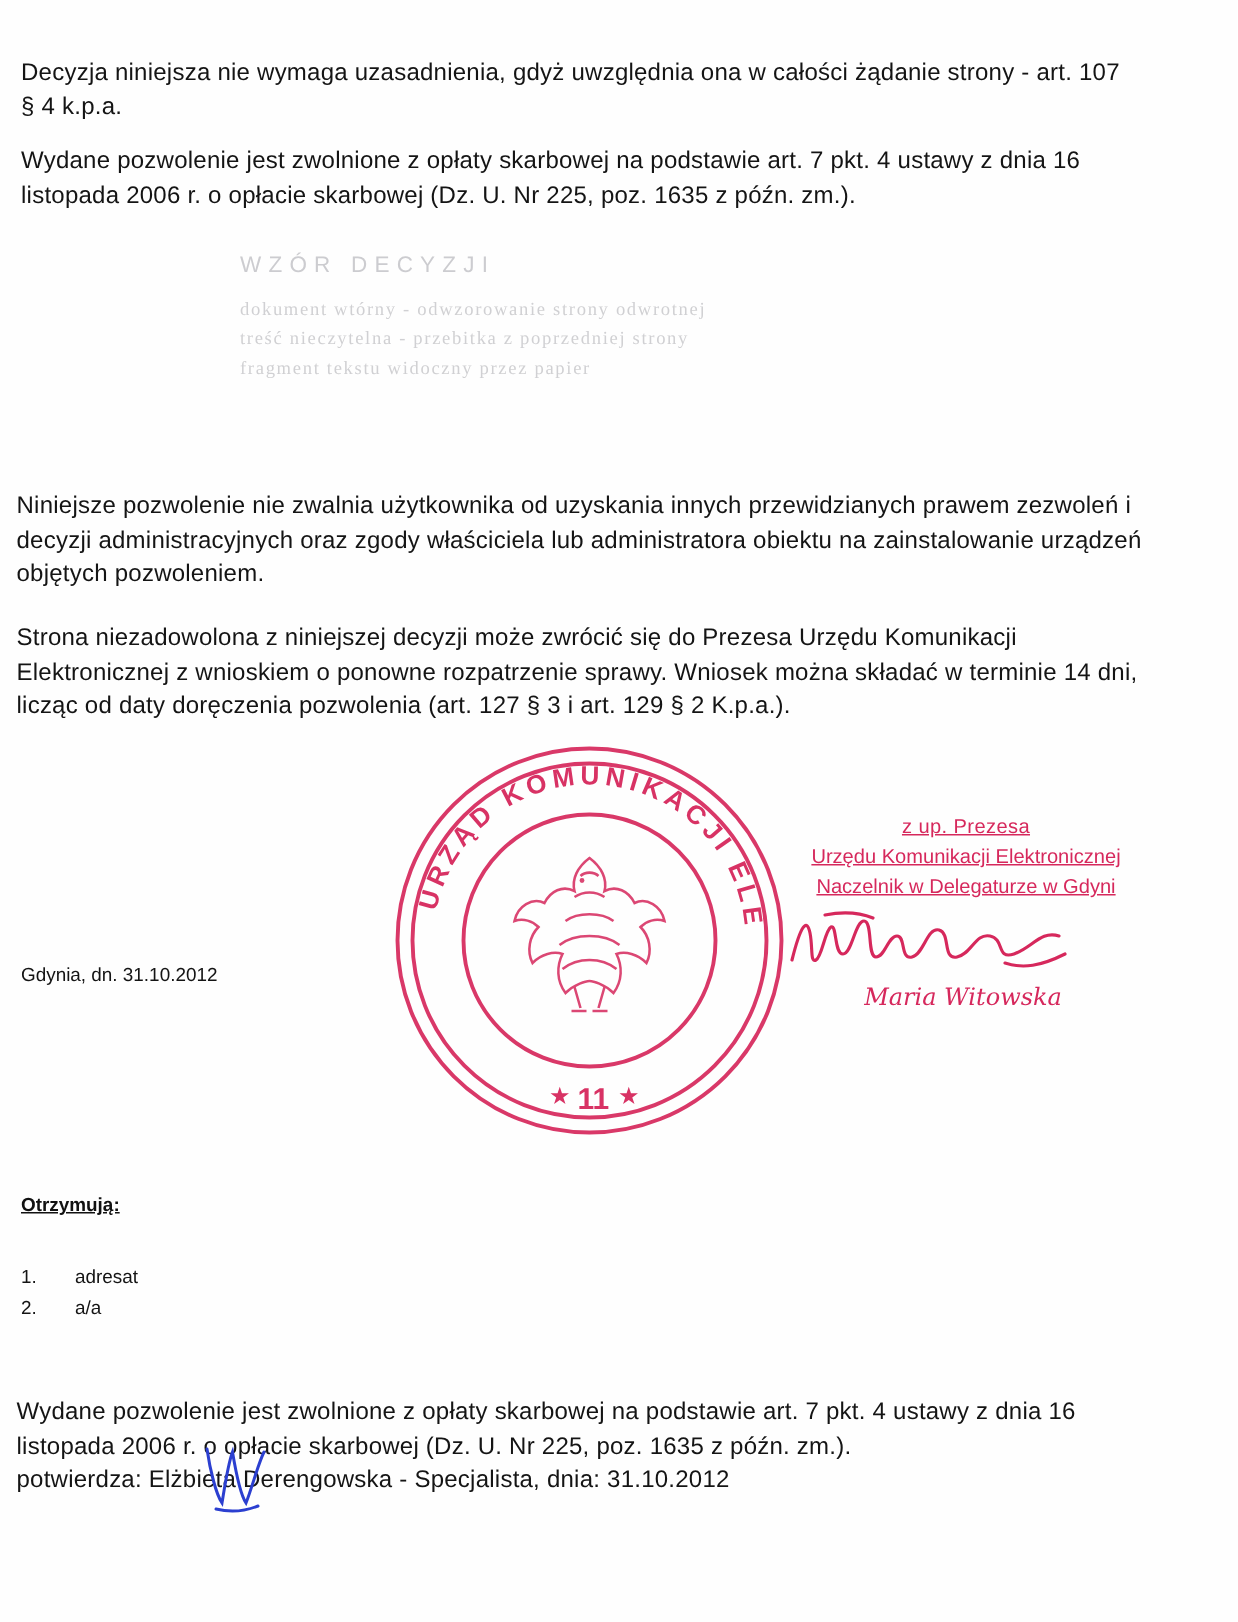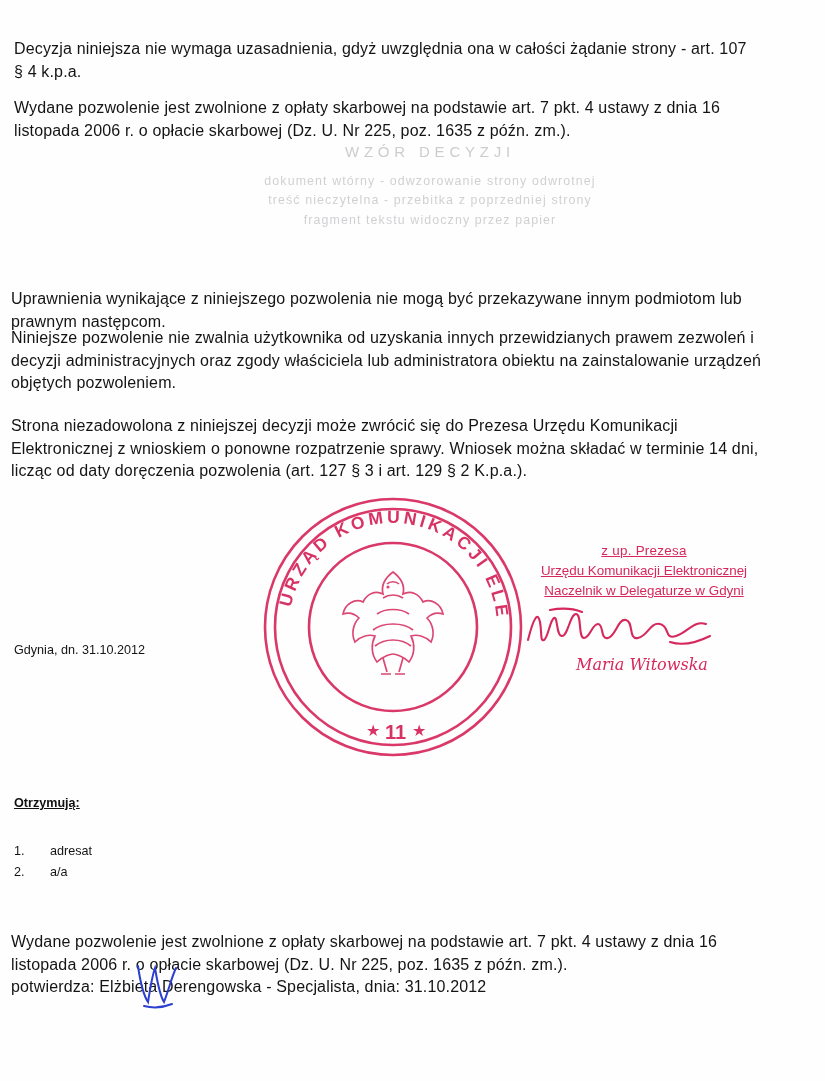--- a/index.html
+++ b/index.html
@@ -23,38 +23,38 @@
     font-size: 16px;
     line-height: 1.42;
     color: #141414;
     letter-spacing: 0.01em;
   }
   .p1 { left: 14px; top: 38px; width: 742px; }
   .p2 { left: 14px; top: 97px; width: 742px; }
   .ghost {
     position: absolute;
     left: 160px;
-    top: 140px;
+    top: 165px;
     width: 540px;
-    text-align: center;
+    text-align: left;
     color: #c9c9cc;
     font-size: 12.4px;
     line-height: 1.55;
     letter-spacing: 0.09em;
     filter: blur(0.5px);
     opacity: 0.85;
   }
   .ghost .ghost-title {
     font-size: 15px;
     letter-spacing: 0.32em;
     color: #c4c4c8;
     display: block;
     margin-bottom: 9px;
   }
-  .ghost .ghost-line { display: block; }
+  .ghost .ghost-line { display: block; font-family: Liberation Serif, serif; }
   .p3 { left: 11px; top: 288px; width: 760px; }
   .p4 { left: 11px; top: 327px; width: 760px; }
   .p5 { left: 11px; top: 415px; width: 760px; }
 
   .date-line {
     position: absolute;
     left: 14px;
     top: 643px;
     font-size: 12.6px;
     color: #141414;
@@ -147,21 +147,20 @@
 
   <div class="ghost">
     <span class="ghost-title">WZÓR DECYZJI</span>
     <span class="ghost-line">dokument wtórny - odwzorowanie strony odwrotnej</span>
     <span class="ghost-line">treść nieczytelna - przebitka z poprzedniej strony</span>
     <span class="ghost-line">fragment tekstu widoczny przez papier</span>
   </div>
 
   <div class="para p1">Decyzja niniejsza nie wymaga uzasadnienia, gdyż uwzględnia ona w całości żądanie strony - art. 107 § 4 k.p.a.</div>
   <div class="para p2">Wydane pozwolenie jest zwolnione z opłaty skarbowej na podstawie art. 7 pkt. 4 ustawy z dnia 16 listopada 2006 r. o opłacie skarbowej (Dz. U. Nr 225, poz. 1635 z późn. zm.).</div>
-  <div class="para p3">Uprawnienia wynikające z niniejszego pozwolenia nie mogą być przekazywane innym podmiotom lub prawnym następcom.</div>
   <div class="para p4">Niniejsze pozwolenie nie zwalnia użytkownika od uzyskania innych przewidzianych prawem zezwoleń i decyzji administracyjnych oraz zgody właściciela lub administratora obiektu na zainstalowanie urządzeń objętych pozwoleniem.</div>
   <div class="para p5">Strona niezadowolona z niniejszej decyzji może zwrócić się do Prezesa Urzędu Komunikacji Elektronicznej z wnioskiem o ponowne rozpatrzenie sprawy. Wniosek można składać w terminie 14 dni, licząc od daty doręczenia pozwolenia (art. 127 § 3 i art. 129 § 2 K.p.a.).</div>
 
   <div class="stamp">
     <svg width="262" height="262" viewBox="0 0 262 262" xmlns="http://www.w3.org/2000/svg">
       <defs>
         <path id="outerArc" d="M 131,131 m -106,0 a 106,106 0 1 1 212,0 a 106,106 0 1 1 -212,0"></path>
         <path id="textArcTop" d="M 27,131 a 104,104 0 0 1 208,0"></path>
         <path id="textArcBottom" d="M 239,131 a 108,108 0 0 1 -216,0"></path>
       </defs>

